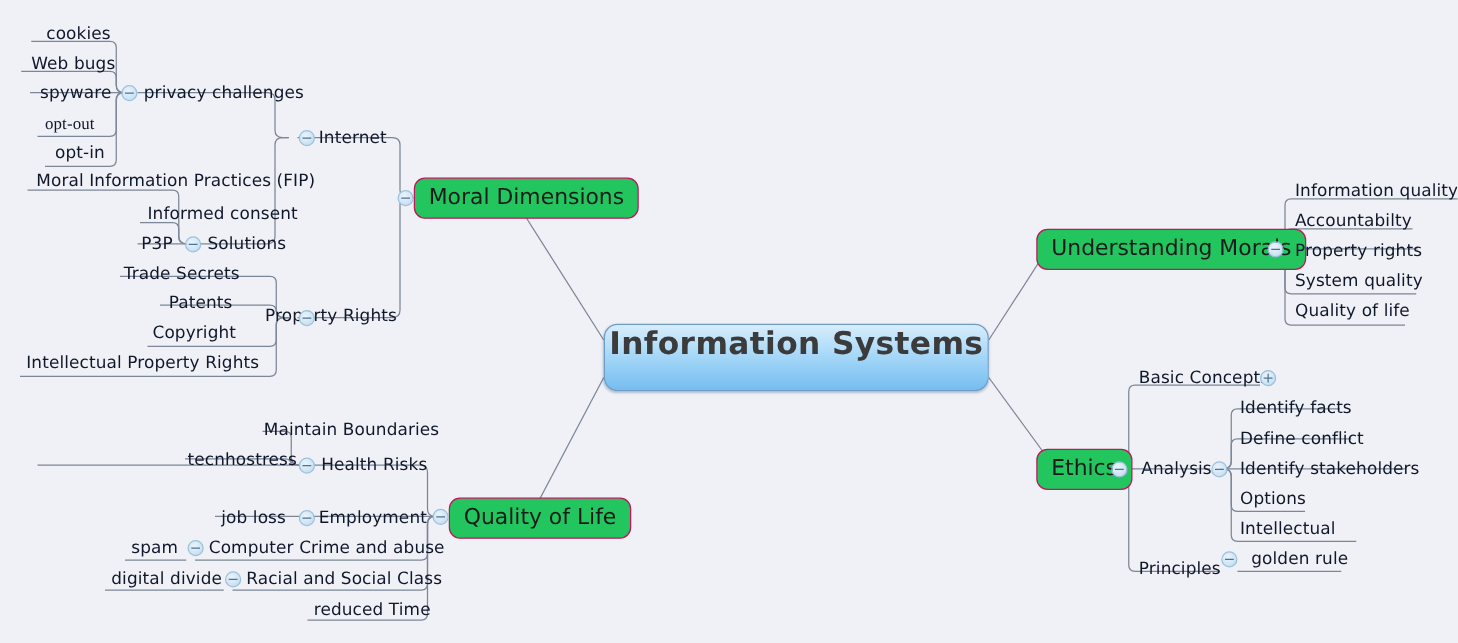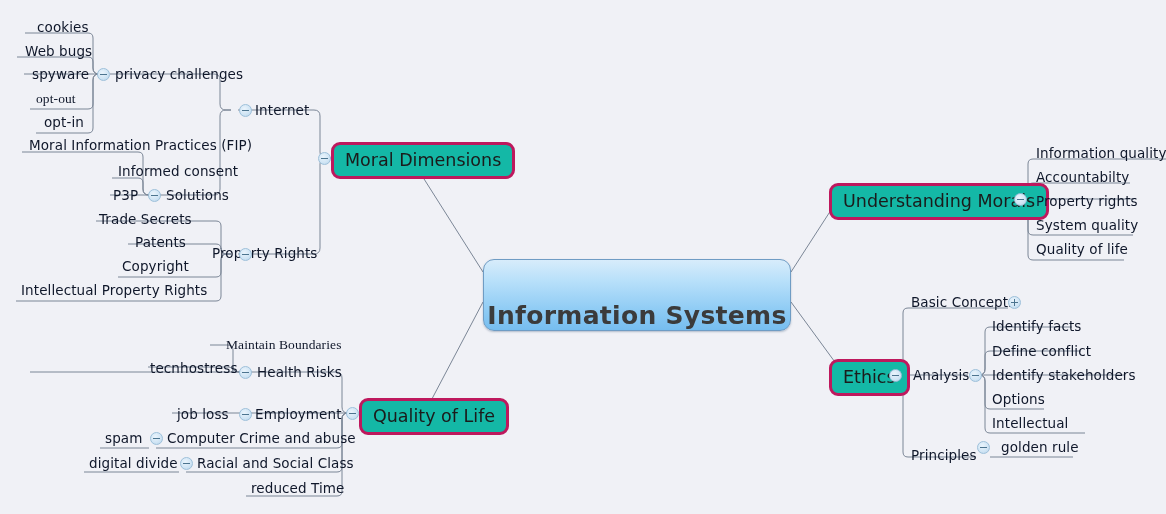--- a/index.html
+++ b/index.html
@@ -20,41 +20,41 @@
     color:#0f172a;
     font-size:13.5px;
     line-height:17px;
     letter-spacing:0.1px;
   }
 
   
   .boxnode{
     position:absolute;
     white-space:nowrap;
-    background:#14b8a6;
-    border:3px solid #be185d;
+    background:#22c55e;
+    border:1px solid #be185d;
     border-radius:9px;
     color:#1b1b1b;
     font-size:17.5px;
     line-height:20px;
     padding:5px 11px 6px 11px;
     box-sizing:border-box;
   }
 
   
   #center-node{
     position:absolute;
     left:483px;top:259px;
-    width:308px;height:72px;
+    width:308px;height:54px;
     box-sizing:border-box;
     border:1px solid #6f9cc4;
     border-radius:11px;
     background:linear-gradient(180deg,#d7ecfb 0%,#b8e0fa 30%,#8ecbf4 72%,#76bdef 100%);
     box-shadow:0 1px 2px rgba(60,90,120,.35);
-    display:flex;align-items:flex-end;justify-content:center;
+    display:flex;align-items:flex-start;justify-content:center;
     font-size:25px;
     font-weight:bold;
     color:#3b3b3b;
     letter-spacing:0.3px;
   }
 
   
   .tog{
     position:absolute;
     width:13px;height:13px;
@@ -232,21 +232,21 @@
   </div>
   <div class="nd" style="left:21px;top:282px;">
     <span>Intellectual Property Rights</span>
   </div>
 
   <div class="nd" style="left:257px;top:364px;">
     <span>Health Risks</span>
   </div>
   <div class="tog" style="left:239px;top:366px;"></div>
 
-  <div class="nd" style="left:226px;top:336px;font-family:Liberation Serif, serif;">
+  <div class="nd" style="left:211px;top:336px;">
     <span>Maintain Boundaries</span>
   </div>
   <div class="nd" style="left:150px;top:360px;">
     <span>tecnhostress</span>
   </div>
 
   <div class="nd" style="left:255px;top:406px;">
     <span>Employment</span>
   </div>
   <div class="tog" style="left:239px;top:408px;"></div>

